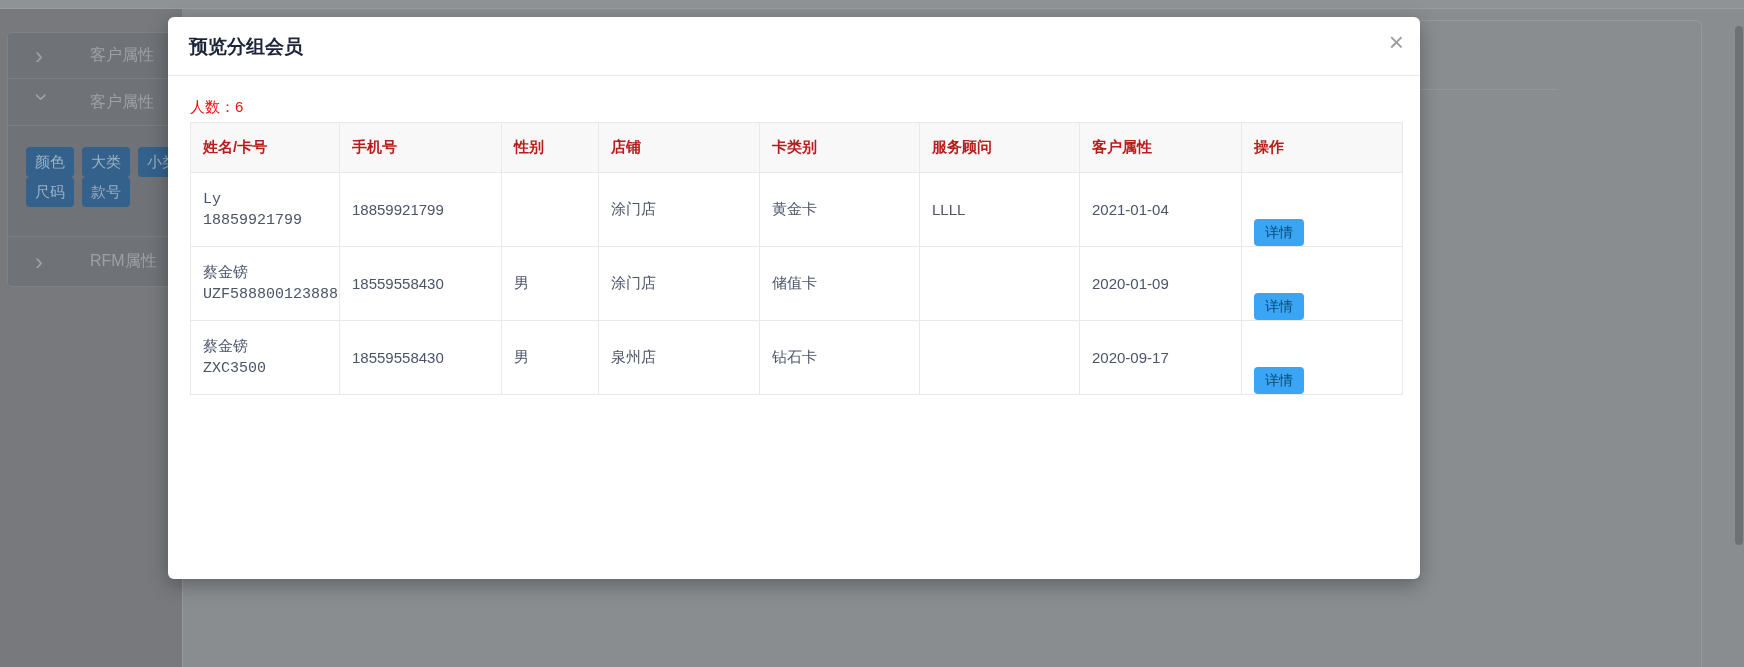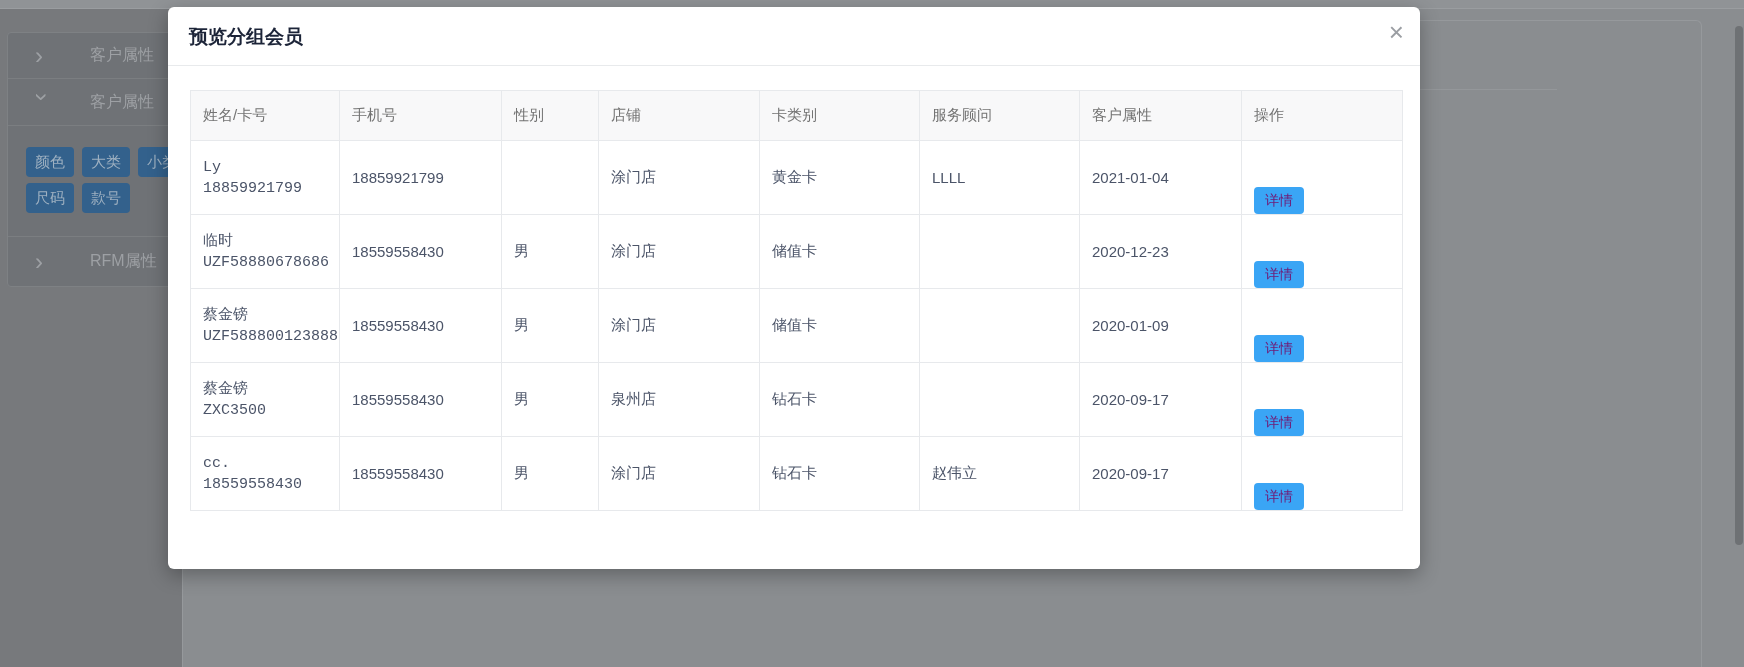--- a/index.html
+++ b/index.html
@@ -17,42 +17,42 @@
 
   .sidebar-panel { position:absolute; left:7px; top:32px; width:200px; height:255px;
                    background:#6f7276; border:1px solid #7e8184; border-radius:4px; color:#9da0a4; }
   .collapse-header { display:flex; align-items:center; padding-left:27px; font-size:16px; cursor:pointer; }
   .ch-1 { height:46px; border-bottom:1px solid #7b7e81; }
   .ch-2 { height:47px; border-bottom:1px solid #7b7e81; }
   .ch-3 { height:50px; border-top:1px solid #7b7e81; position:absolute; bottom:0; left:0; right:0; }
   .chev { display:inline-block; font-size:24px; line-height:1; width:14px; color:#9da0a4; }
   .chev.down { transform:rotate(90deg) translateX(-2px); }
   .collapse-label { margin-left:41px; }
-  .tag-wrap { padding:21px 0 0 18px; display:flex; flex-wrap:wrap; gap:6px 8px; width:196px; }
+  .tag-wrap { padding:21px 0 0 18px; display:flex; flex-wrap:wrap; gap:0 8px; width:196px; }
   .tag { height:30px; line-height:30px; padding:0 9px; background:#33618c; color:#9fb1c1;
          font-size:15px; border-radius:4px; white-space:nowrap; cursor:pointer; }
 
   
-  .modal { position:absolute; left:168px; top:7px; width:1252px; height:562px; background:#ffffff;
+  .modal { position:absolute; left:168px; top:17px; width:1252px; height:562px; background:#ffffff;
            border-radius:6px; box-shadow:0 6px 20px rgba(0,0,0,0.3); }
   .modal-header { position:relative; height:59px; border-bottom:1px solid #e8eaec; }
   .modal-title { position:absolute; left:21px; top:17px; font-size:19px; font-weight:700; color:#1c2438; }
   .modal-close { position:absolute; right:16px; top:12px; font-size:26px; line-height:26px; color:#9b9ea3;
                  cursor:pointer; font-weight:400; }
   .modal-body { padding:20px 22px 0 22px; }
   .count-line { font-size:15px; color:#f20d0d; height:22px; line-height:22px; }
 
   table.members { border-collapse:collapse; table-layout:fixed; width:1212px; margin-top:4px; }
   table.members th, table.members td { border:1px solid #e7e9ec; padding:0 0 0 12px; text-align:left; overflow:hidden; }
-  table.members th { height:50px; background:#f8f8f9; color:#737373; font-size:15px; font-weight:400; }
+  table.members th { height:50px; background:#f8f8f9; color:#b91c1c; font-size:15px; font-weight:700; }
   table.members td { height:60px; color:#4b5468; font-size:15px; background:#ffffff; }
   th.col-op, td.col-op { text-align:center; padding-left:0; }
   .two-line div { line-height:21px;font-family:Liberation Mono, monospace; }
   .detail-btn { display:inline-block; min-width:50px; height:27px; line-height:27px; padding:0 10px;
-                background:#3aa5f5; color:#701a75; font-size:14px; border:none; border-radius:4px; cursor:pointer;margin-top:46px; }
+                background:#3aa5f5; color:#0c4a6e; font-size:14px; border:none; border-radius:4px; cursor:pointer;margin-top:46px; }
 </style>
 </head>
 <body>
 
 <div class="stage">
 
   <div class="top-band"></div>
   <div class="left-col"></div>
   <div class="content-card">
     <div class="card-divider"></div>
@@ -80,20 +80,21 @@
       <span class="collapse-label">RFM属性</span>
     </div>
   </div>
 
   <div class="modal">
     <div class="modal-header">
       <span class="modal-title">预览分组会员</span>
       <span class="modal-close">×</span>
     </div>
     <div class="modal-body">
+      <div class="count-line"><span>人数：</span><span>6</span></div>
 
       <table class="members">
         <colgroup>
           <col style="width:149px">
             <col style="width:162px">
             <col style="width:97px">
             <col style="width:161px">
           <col style="width:160px">
             <col style="width:160px">
             <col style="width:162px">
@@ -120,33 +121,20 @@
             <td>18859921799</td>
             <td></td>
             <td>涂门店</td>
             <td>黄金卡</td>
             <td>LLLL</td>
             <td>2021-01-04</td>
             <td class="col-op"><button class="detail-btn">详情</button></td>
           </tr>
           <tr>
             <td class="two-line">
-              <div>临时</div>
-              <div>UZF58880678686</div>
-            </td>
-            <td>18559558430</td>
-            <td>男</td>
-            <td>涂门店</td>
-            <td>储值卡</td>
-            <td></td>
-            <td>2020-12-23</td>
-            <td class="col-op"><button class="detail-btn">详情</button></td>
-          </tr>
-          <tr>
-            <td class="two-line">
               <div>蔡金镑</div>
               <div>UZF588800123888</div>
             </td>
             <td>18559558430</td>
             <td>男</td>
             <td>涂门店</td>
             <td>储值卡</td>
             <td></td>
             <td>2020-01-09</td>
             <td class="col-op"><button class="detail-btn">详情</button></td>
@@ -157,31 +145,18 @@
               <div>ZXC3500</div>
             </td>
             <td>18559558430</td>
             <td>男</td>
             <td>泉州店</td>
             <td>钻石卡</td>
             <td></td>
             <td>2020-09-17</td>
             <td class="col-op"><button class="detail-btn">详情</button></td>
           </tr>
-          <tr>
-            <td class="two-line">
-              <div>cc.</div>
-              <div>18559558430</div>
-            </td>
-            <td>18559558430</td>
-            <td>男</td>
-            <td>涂门店</td>
-            <td>钻石卡</td>
-            <td>赵伟立</td>
-            <td>2020-09-17</td>
-            <td class="col-op"><button class="detail-btn">详情</button></td>
-          </tr>
         </tbody>
       </table>
     </div>
   </div>
 
 </div>
 
 </body></html>

